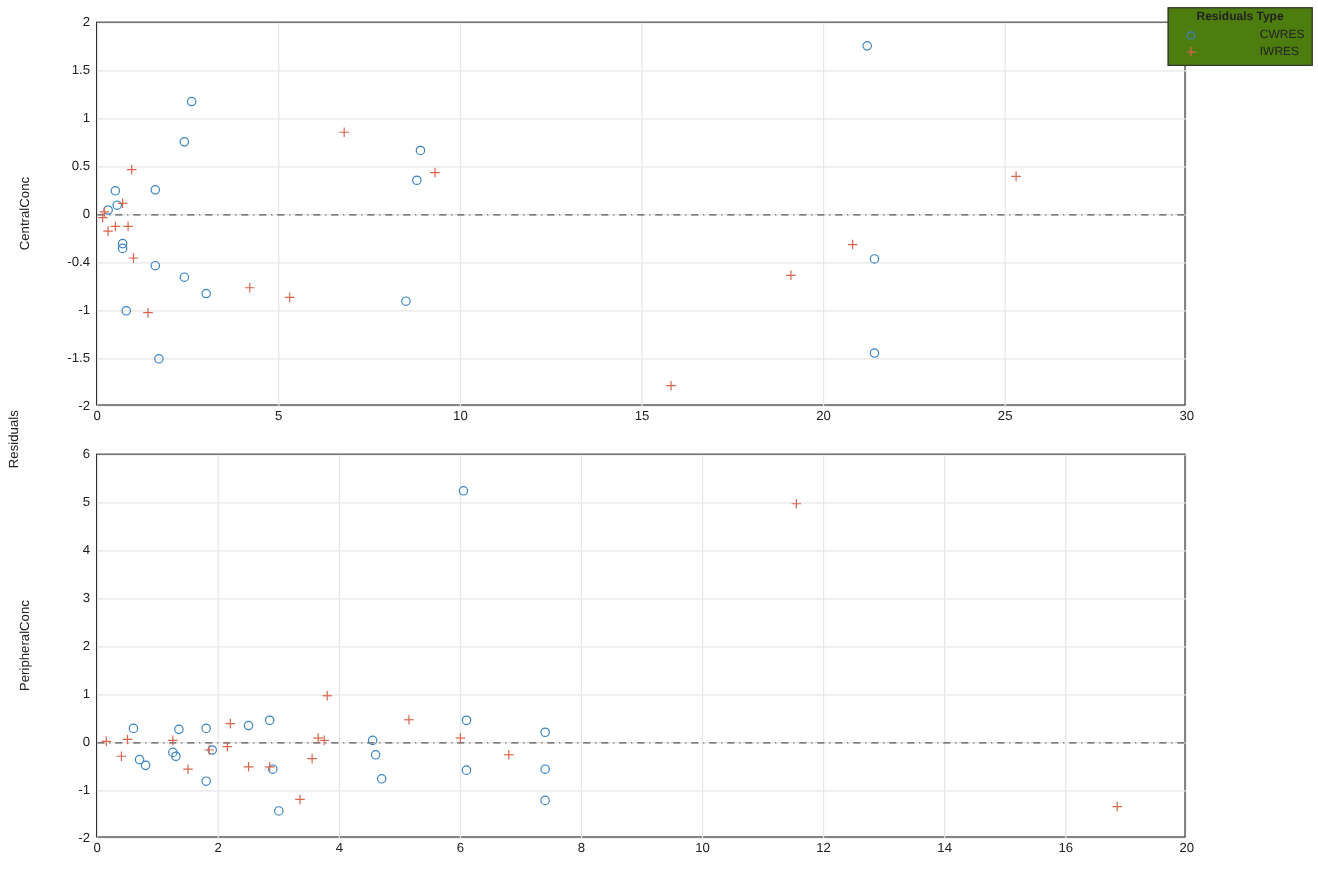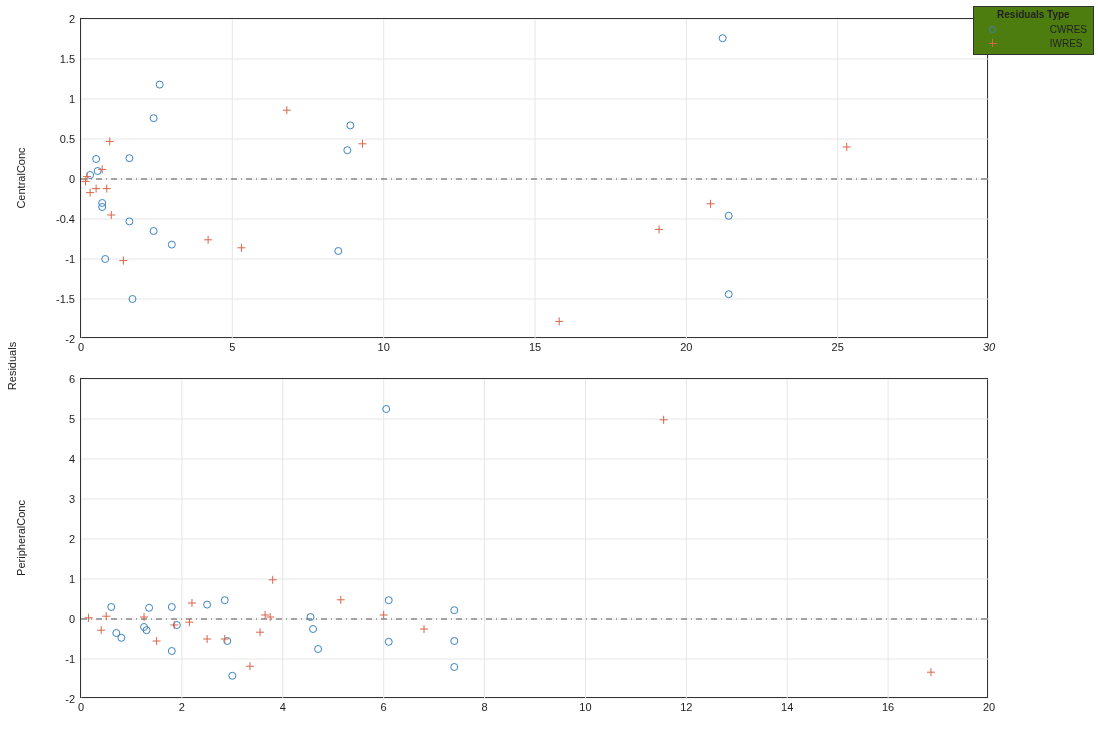--- a/index.html
+++ b/index.html
@@ -230,21 +230,21 @@
           </g>
         </g>
     </svg>
     <div class="ylabel-sub">CentralConc</div>
   <div class="tick-label xtick" style="left: 0px;">0</div>
       <div class="tick-label xtick" style="left: 151.333px;">5</div>
       <div class="tick-label xtick" style="left: 302.667px;">10</div>
       <div class="tick-label xtick" style="left: 454px;">15</div>
       <div class="tick-label xtick" style="left: 605.333px;">20</div>
       <div class="tick-label xtick" style="left: 756.667px;">25</div>
-      <div class="tick-label xtick" style="left: 908px; font-style: italic;">30</div>
+      <div class="tick-label xtick" style="left: 908px;">30</div>
       <div class="tick-label ytick" style="top: 320px;">-2</div>
       <div class="tick-label ytick" style="top: 280px;">-1.5</div>
       <div class="tick-label ytick" style="top: 240px;">-1</div>
       <div class="tick-label ytick" style="top: 200px;">-0.4</div>
       <div class="tick-label ytick" style="top: 160px;">0</div>
       <div class="tick-label ytick" style="top: 120px;">0.5</div>
       <div class="tick-label ytick" style="top: 80px;">1</div>
       <div class="tick-label ytick" style="top: 40px;">1.5</div>
       <div class="tick-label ytick" style="top: 0px;">2</div>
     </div>

